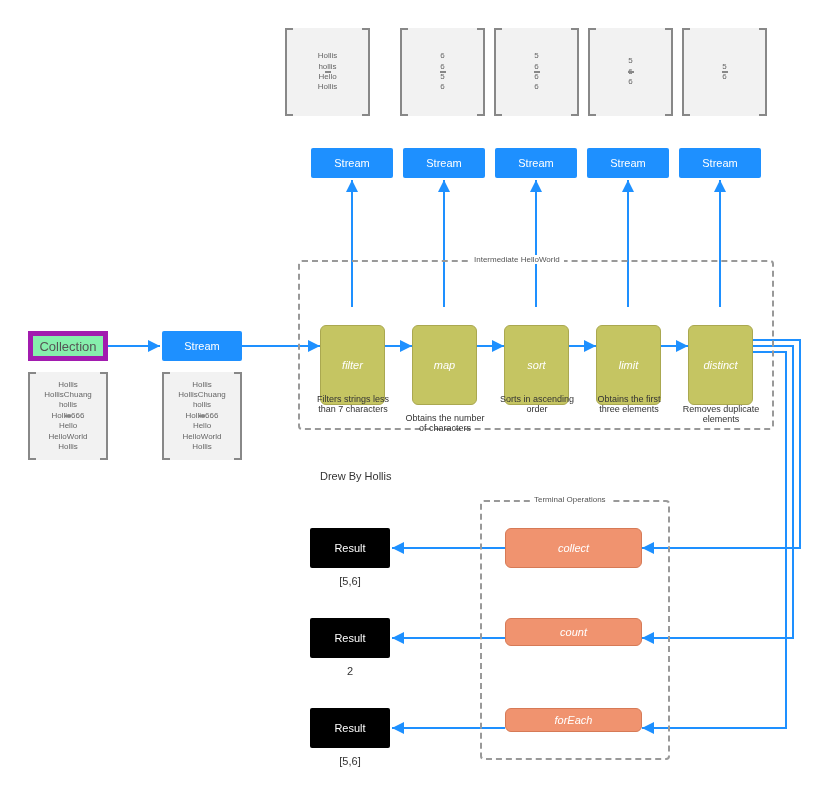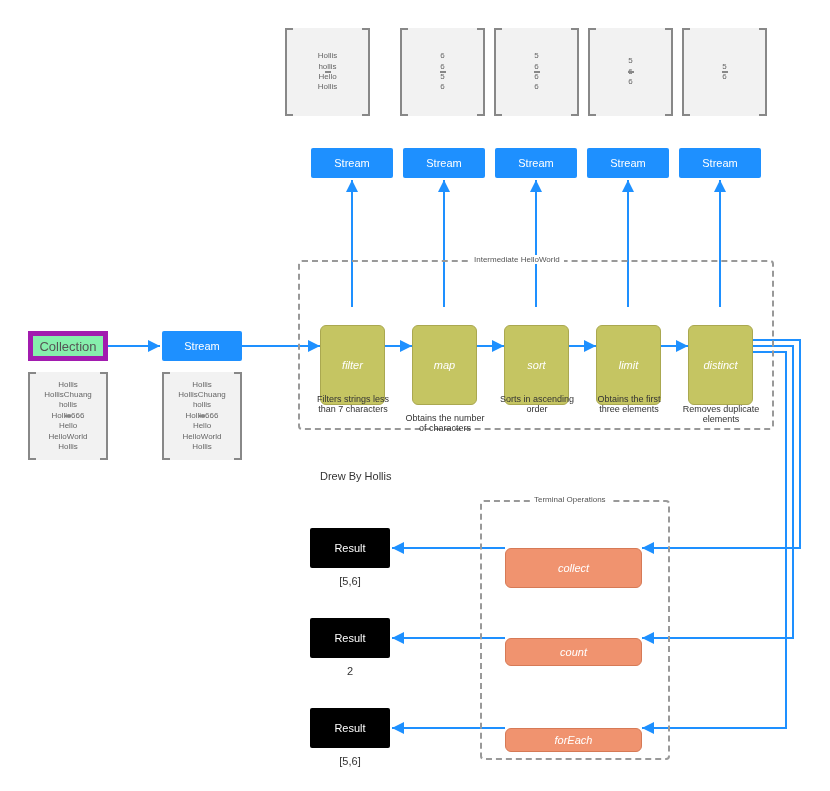--- a/index.html
+++ b/index.html
@@ -61,21 +61,20 @@
     font-style: italic;
     margin-top: 18px;
   }
   .orange-box {
     background: #f0936f;
     color: #fff;
     border-radius: 6px;
     border: 1px solid #d67a56;
     font-size: 11px;
     font-style: italic;
-    margin-top: 20px;
   }
   .teal-box {
     background: #000000;
     color: #fff;
     border-radius: 2px;
     font-size: 11px;
   }
   .dashed-group {
     position: absolute;
     border: 2px dashed #999;

